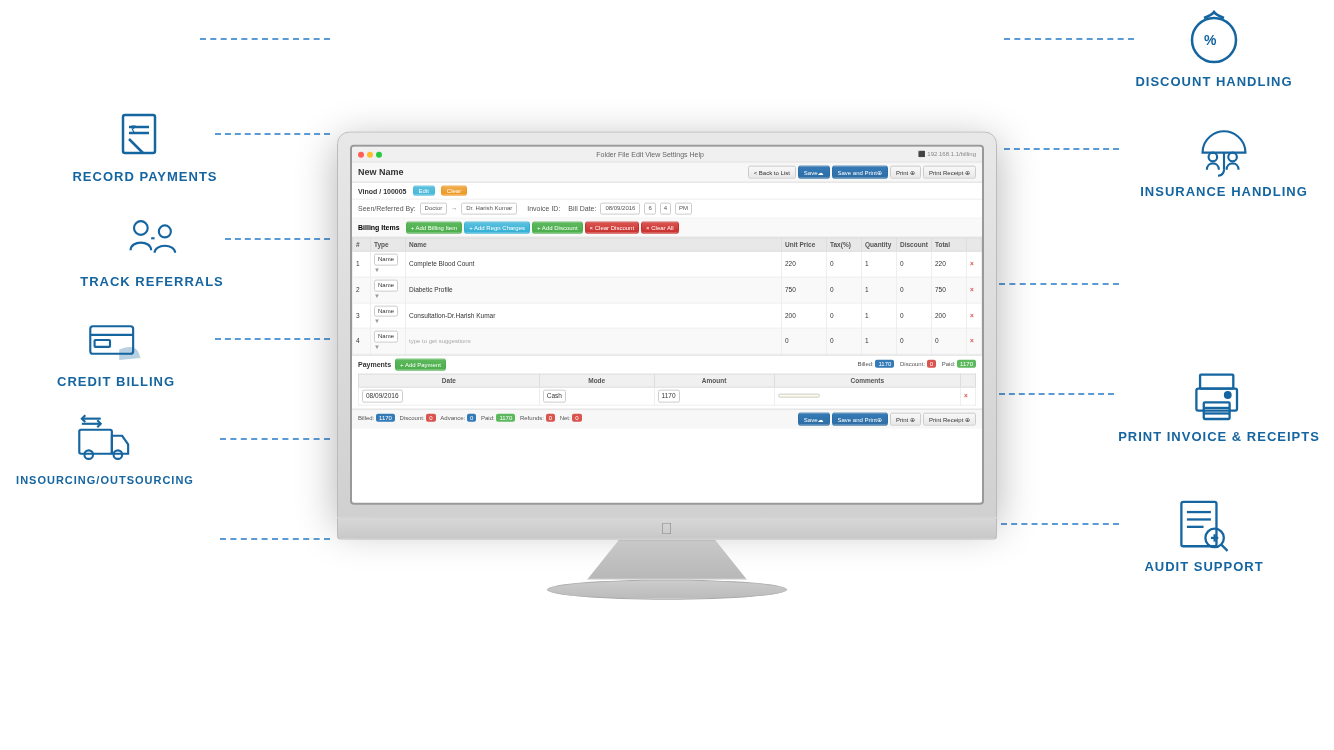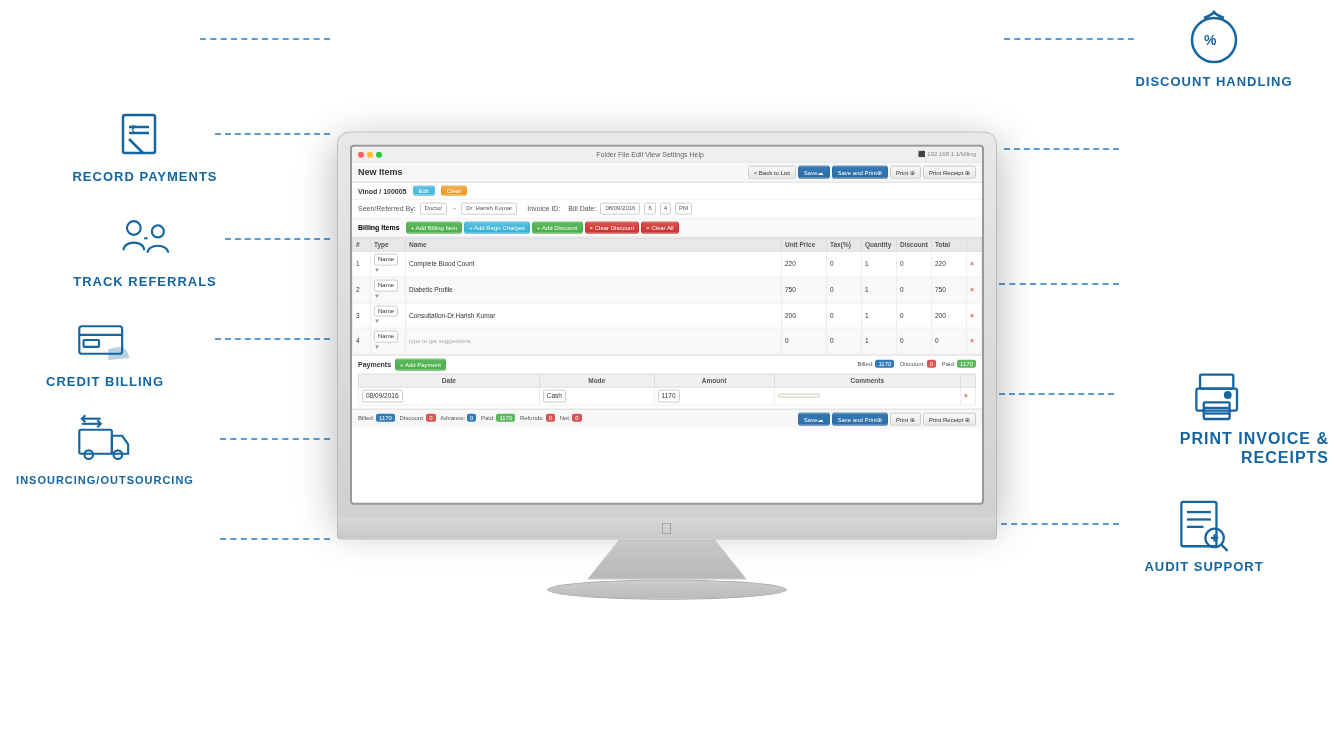--- a/index.html
+++ b/index.html
@@ -323,39 +323,39 @@
           <line x1="14" y1="28" x2="34" y2="28"></line>
           <path d="M14,34 L28,48"></path>
           <text x="16" y="27" font-size="9" fill="#1565a0" stroke="none" font-weight="bold">₹</text>
         </g>
       </svg>
     </div>
     <div class="feature-label">RECORD PAYMENTS</div>
   </div>
   <div style="position:absolute; top:133px; left:215px; width:115px; border-top:2px dashed #5b9bd5;"></div>
 
-  <div class="feature-item" style="top:210px; left:45px;">
+  <div class="feature-item" style="top:210px; left:52px;">
     <div class="feature-icon">
       <svg viewBox="0 0 70 60" width="70" height="60">
         <g fill="none" stroke="#1565a0" stroke-width="2.5">
 
           <circle cx="22" cy="16" r="8"></circle>
           <path d="M10,42 C10,30 34,30 34,42"></path>
 
           <circle cx="50" cy="20" r="7"></circle>
           <path d="M38,45 C38,34 62,34 62,45"></path>
           <line x1="34" y1="28" x2="38" y2="28"></line>
         </g>
       </svg>
     </div>
     <div class="feature-label">TRACK REFERRALS</div>
   </div>
   <div style="position:absolute; top:238px; left:225px; width:105px; border-top:2px dashed #5b9bd5;"></div>
 
-  <div class="feature-item" style="top:310px; left:5px;">
+  <div class="feature-item" style="top:310px; left:16px;">
     <div class="feature-icon">
       <svg viewBox="0 0 70 60" width="70" height="60">
         <g fill="none" stroke="#1565a0" stroke-width="2.5">
           <rect x="5" y="14" width="50" height="32" rx="3"></rect>
           <line x1="5" y1="24" x2="55" y2="24"></line>
           <rect x="10" y="30" width="18" height="8" rx="1"></rect>
 
           <path d="M40,42 C40,42 50,38 55,40 C60,42 62,50 62,50 L40,52 Z" fill="#1565a0" opacity="0.3" stroke="#1565a0"></path>
         </g>
       </svg>
@@ -394,38 +394,56 @@
           <text x="20" y="35" font-size="14" fill="#1565a0" stroke="none" font-weight="bold">%</text>
 
           <path d="M20,8 C20,8 28,5 30,2 C32,5 40,8 40,8"></path>
         </g>
       </svg>
     </div>
     <div class="feature-label">DISCOUNT HANDLING</div>
   </div>
   <div style="position:absolute; top:38px; right:200px; width:130px; border-top:2px dashed #5b9bd5;"></div>
 
+  <div class="feature-item" style="top:120px; right:10px; align-items:center;">
+    <div class="feature-icon">
+      <svg viewBox="0 0 70 65" width="70" height="65">
+        <g fill="none" stroke="#1565a0" stroke-width="2.5">
+
+          <path d="M10,35 C10,18 25,10 35,10 C45,10 60,18 60,35 Z" fill="none"></path>
+          <line x1="35" y1="35" x2="35" y2="55"></line>
+          <path d="M35,55 C35,55 35,62 28,62"></path>
+
+          <circle cx="22" cy="40" r="5"></circle>
+          <path d="M15,55 C15,45 29,45 29,55"></path>
+          <circle cx="45" cy="40" r="5"></circle>
+          <path d="M38,55 C38,45 52,45 52,55"></path>
+        </g>
+      </svg>
+    </div>
+    <div class="feature-label">INSURANCE HANDLING</div>
+  </div>
   <div style="position:absolute; top:148px; right:215px; width:115px; border-top:2px dashed #5b9bd5;"></div>
 
   <div style="position:absolute; top:283px; right:215px; width:120px; border-top:2px dashed #5b9bd5;"></div>
 
   <div class="feature-item" style="top:365px; right:5px; align-items:center; width:220px;">
     <div class="feature-icon">
       <svg viewBox="0 0 65 60" width="65" height="60">
         <g fill="none" stroke="#1565a0" stroke-width="2.5">
           <rect x="12" y="8" width="36" height="15" rx="1"></rect>
           <rect x="8" y="23" width="44" height="24" rx="2"></rect>
           <rect x="16" y="38" width="28" height="18" rx="1"></rect>
           <line x1="16" y1="44" x2="44" y2="44"></line>
           <line x1="16" y1="50" x2="44" y2="50"></line>
           <circle cx="42" cy="30" r="3" fill="#1565a0"></circle>
         </g>
       </svg>
     </div>
-    <div class="feature-label" style="font-size:16px;text-align:right;">PRINT INVOICE &amp; RECEIPTS</div>
+    <div class="feature-label" style="font-size:13px;">PRINT INVOICE &amp; RECEIPTS</div>
   </div>
   <div style="position:absolute; top:393px; right:220px; width:115px; border-top:2px dashed #5b9bd5;"></div>
 
   <div class="feature-item" style="top:495px; right:30px; align-items:center;">
     <div class="feature-icon">
       <svg viewBox="0 0 65 60" width="65" height="60">
         <g fill="none" stroke="#1565a0" stroke-width="2.5">
           <rect x="8" y="5" width="38" height="48" rx="2"></rect>
           <line x1="14" y1="16" x2="40" y2="16"></line>
           <line x1="14" y1="24" x2="40" y2="24"></line>
@@ -449,21 +467,21 @@
 
           <div class="screen-header">
             <div class="traffic-dot" style="background:#ff5f57;"></div>
             <div class="traffic-dot" style="background:#febc2e;"></div>
             <div class="traffic-dot" style="background:#28c840;"></div>
             <div style="flex:1; text-align:center; font-size:7px; color:#666;">Folder File Edit View Settings Help</div>
             <div style="font-size:6px; color:#888;">⬛ 192.168.1.1/billing</div>
           </div>
 
           <div class="screen-toolbar">
-            <div class="screen-toolbar-title">New Items</div>
+            <div class="screen-toolbar-title">New Name</div>
             <div class="btn-group">
               <button class="btn-sm btn-default">&lt; Back to List</button>
               <button class="btn-sm btn-primary">Save☁</button>
               <button class="btn-sm btn-primary">Save and Print⊕</button>
               <button class="btn-sm btn-default">Print ⊕</button>
               <button class="btn-sm btn-default">Print Receipt ⊕</button>
             </div>
           </div>
 
           <div class="patient-info">

